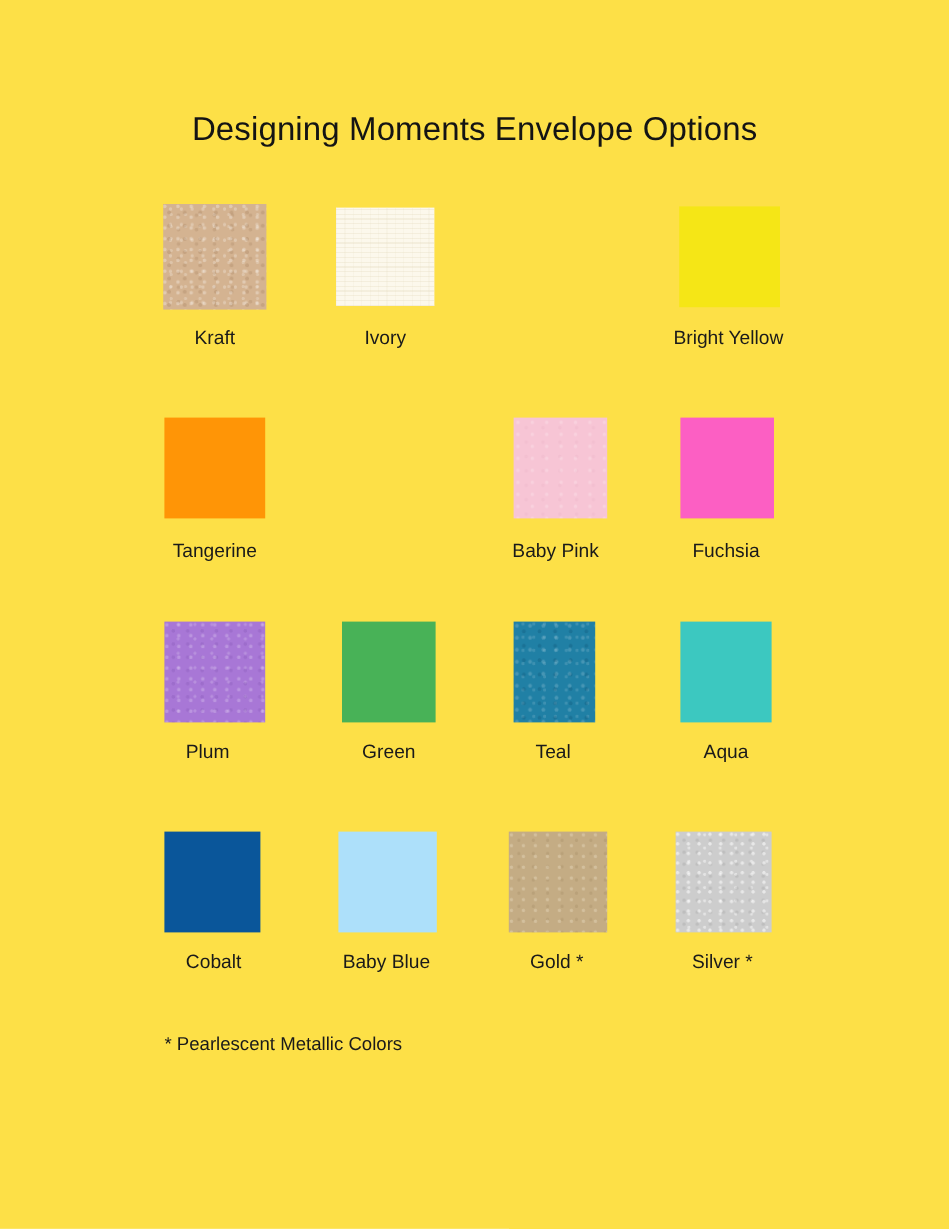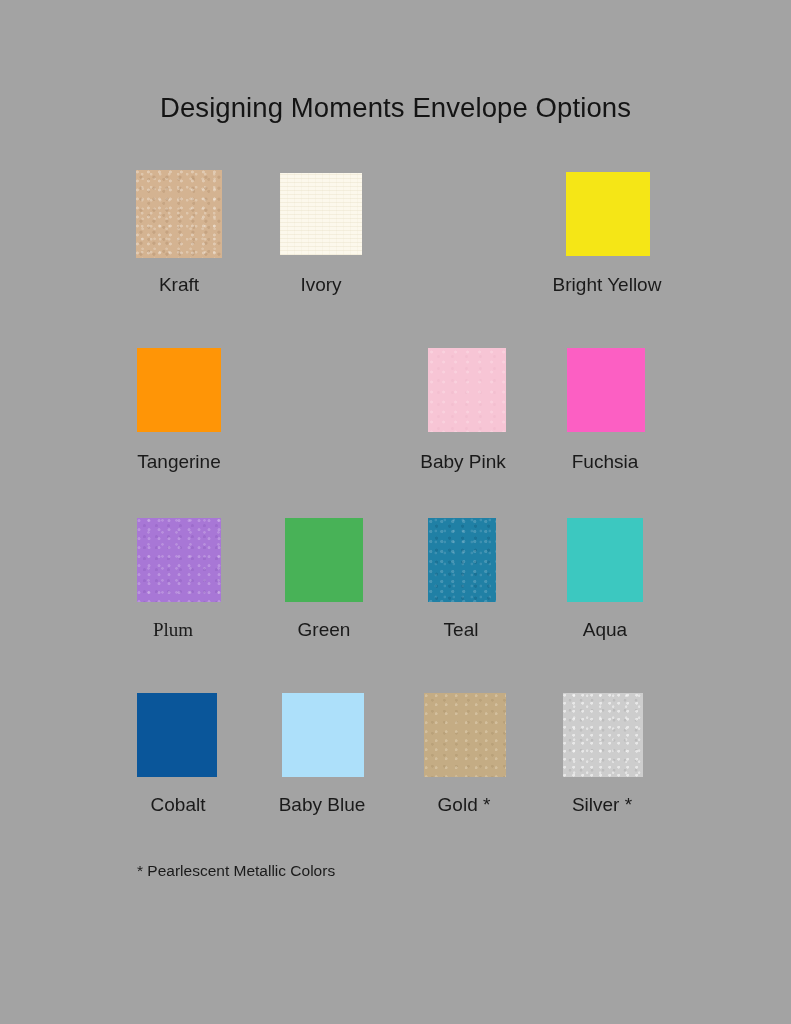--- a/index.html
+++ b/index.html
@@ -13,21 +13,21 @@
     font-family: "Liberation Sans", sans-serif;
     color: #1a1a1a;
     overflow: hidden;
     position: relative;
   }
 
   .page {
     position: relative;
     width: 791px;
     height: 1024px;
-    background: #a3a3a3;
+    background: #fde047;
   }
 
   .page-title {
     position: absolute;
     left: 0;
     top: 74px;
     width: 791px;
     text-align: center;
     font-size: 27.5px;
     font-weight: 400;
@@ -52,21 +52,21 @@
     position: absolute;
     left: 0;
     top: 0;
     background-repeat: repeat;
   }
 
   .swatch-label {
     position: absolute;
     left: 50%;
     transform: translateX(-50%);
-    font-size: 19px;
+    font-size: 16px;
     font-weight: 400;
     color: #1a1a1a;
     white-space: nowrap;
     line-height: 1;
   }
 
   
   .tex-kraft {
     background-image:
       radial-gradient(circle at 12% 22%, rgba(255,255,255,.30) 0 1.2px, transparent 1.8px),
@@ -150,21 +150,21 @@
         <div class="swatch-label" style="top: 104px; left: 42px;">Tangerine</div>
       </div>
       <div class="swatch-cell" style="left: 428px; top: 348px; width: 78px; height: 120px;">
         <div class="swatch-chip tex-babypink" style="width: 78px; height: 84px; background-color: rgb(247, 197, 213);"></div>
         <div class="swatch-label" style="top: 104px; left: 35px;">Baby Pink</div>
       </div>
       <div class="swatch-cell" style="left: 567px; top: 348px; width: 78px; height: 120px;">
         <div class="swatch-chip" style="width: 78px; height: 84px; background-color: rgb(252, 95, 195);"></div>
         <div class="swatch-label" style="top: 104px; left: 38px;">Fuchsia</div>
       </div>
-      <div class="swatch-cell" style="left: 137px; top: 518px; width: 96px; height: 118px; font-family: Liberation Serif, serif;">
+      <div class="swatch-cell" style="left: 137px; top: 518px; width: 96px; height: 118px;">
         <div class="swatch-chip tex-plum" style="width: 84px; height: 84px; background-color: rgb(168, 119, 214);"></div>
         <div class="swatch-label" style="top: 102px; left: 36px;">Plum</div>
       </div>
       <div class="swatch-cell" style="left: 285px; top: 518px; width: 78px; height: 118px;">
         <div class="swatch-chip" style="width: 78px; height: 84px; background-color: rgb(72, 178, 87);"></div>
         <div class="swatch-label" style="top: 102px; left: 39px;">Green</div>
       </div>
       <div class="swatch-cell" style="left: 428px; top: 518px; width: 52px; height: 118px;">
         <div class="swatch-chip tex-teal" style="width: 68px; height: 84px; background-color: rgb(32, 128, 165);"></div>
         <div class="swatch-label" style="top: 102px; left: 33px;">Teal</div>

